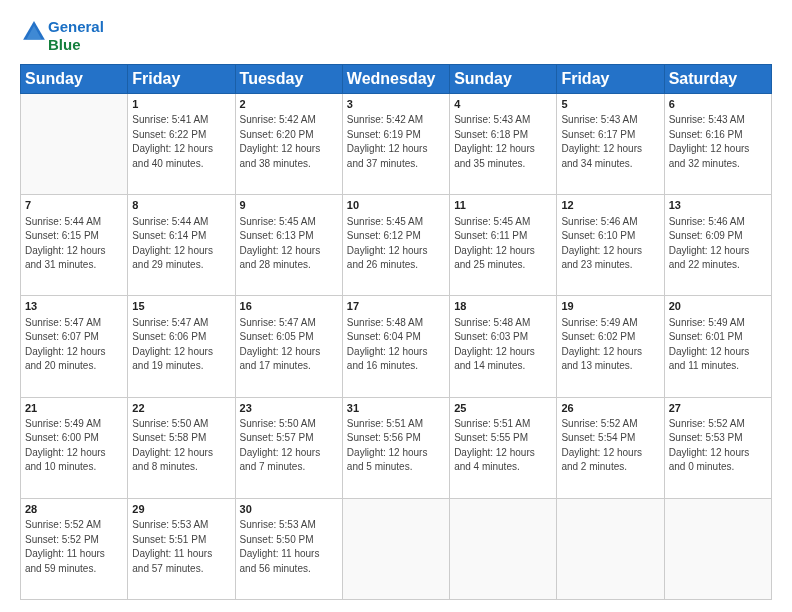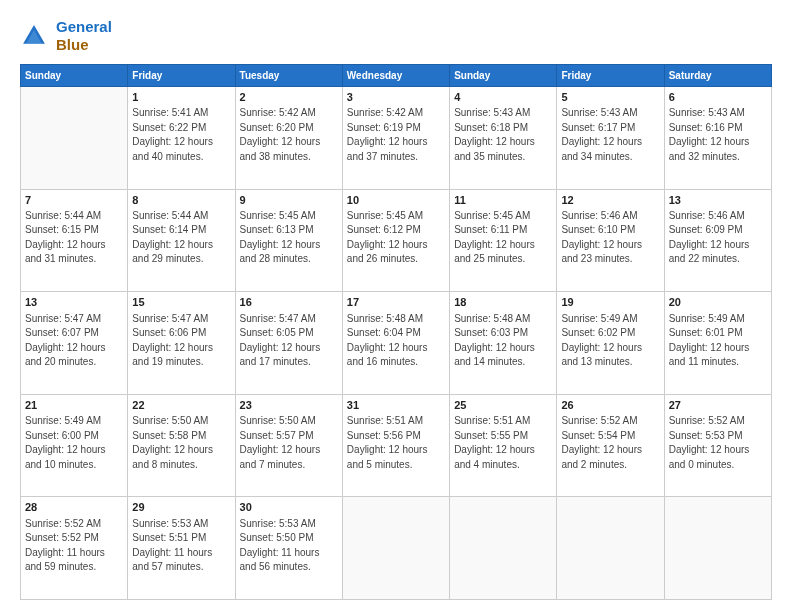--- a/index.html
+++ b/index.html
@@ -18,22 +18,21 @@
       flex-direction: column;
     }
     .header {
       display: flex;
       justify-content: space-between;
       align-items: flex-start;
       margin-bottom: 10px;
     }
     .logo {
       display: flex;
-      align-items: center;
-      gap: 8px;
+      gap: 0;
     }
     .logo-text {
       font-size: 15px;
       font-weight: bold;
       color: #333;
       line-height: 1.2;
     }
     .logo-text span {
       color: #1a6fc4;
     }
@@ -57,21 +56,21 @@
     .calendar {
       flex: 1;
       border: 1px solid #ccc;
       border-collapse: collapse;
       width: 100%;
       table-layout: fixed;
     }
     .calendar th {
       background: #2472c8;
       color: #fff;
-      font-size: 10px;
+      font-size: 16px;
       font-weight: bold;
       padding: 5px 4px;
       text-align: left;
       border: 1px solid #1a5fa8;
     }
     .calendar td {
       border: 1px solid #ccc;
       vertical-align: top;
       padding: 3px 4px;
       font-size: 9.5px;
@@ -99,21 +98,21 @@
 
 <div class="page">
   <div class="header">
     <div class="logo">
       <svg class="logo-icon" viewBox="0 0 36 36">
         <polygon points="18,4 32,28 4,28" fill="#2472c8"></polygon>
         <polygon points="18,10 28,28 8,28" fill="#5aa0e0" opacity="0.5"></polygon>
       </svg>
       <div class="logo-text">
         <span>General</span><br>
-        <span style="color:#a16207">Blue</span>
+        <span style="color:#15803d">Blue</span>
       </div>
     </div>
   </div>
 
   <table class="calendar">
     <thead>
       <tr id="header-row">
           <th>Sunday</th>
           <th>Friday</th>
           <th>Tuesday</th>

